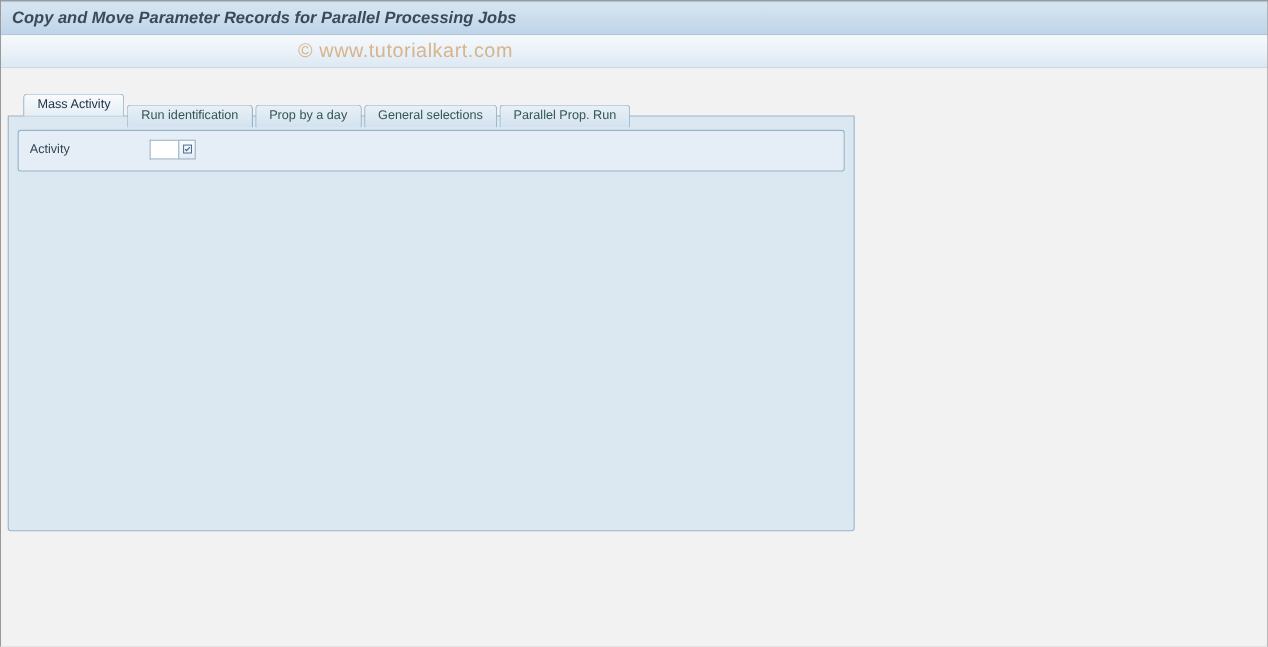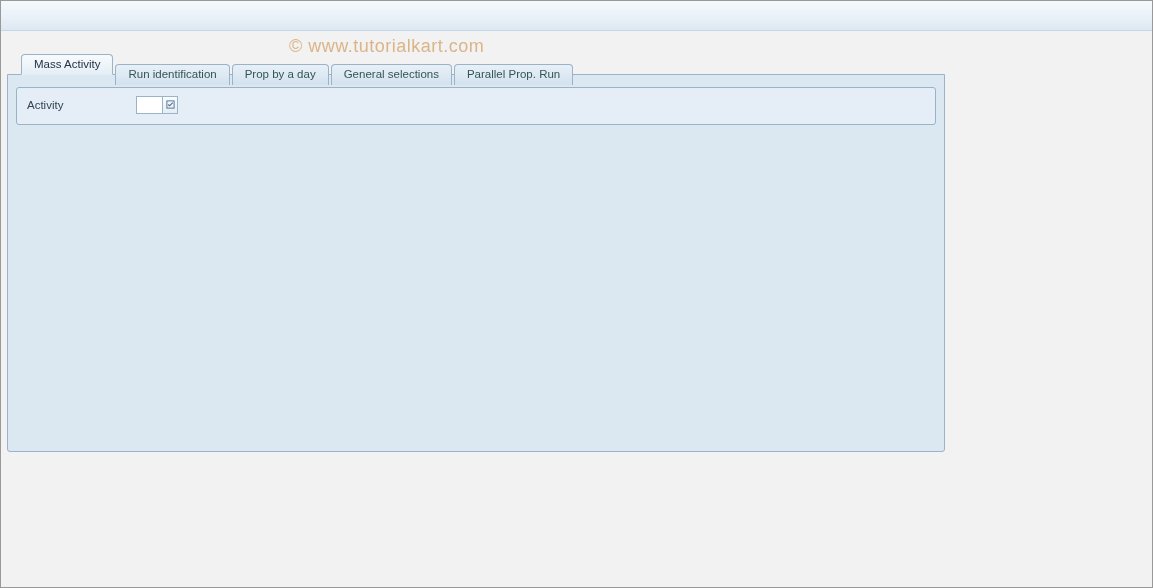--- a/index.html
+++ b/index.html
@@ -24,35 +24,35 @@
       color: #3a4a5a;
     }
     .toolbar {
       background: linear-gradient(to bottom, #f5f9fc 0%, #e8f0f8 60%, #dce8f2 100%);
       height: 30px;
       border-bottom: 1px solid #c5d6e6;
     }
     .watermark {
       position: absolute;
       top: 36px;
-      left: 289px;
+      left: 271px;
       font-size: 18px;
       color: rgba(200,130,50,0.55);
       pointer-events: none;
       z-index: 50;
       letter-spacing: 0.5px;
     }
     .content-area {
       background: #f2f2f2;
       padding: 22px 0 0 6px;
       height: 530px;
     }
     .tabstrip {
       position: relative;
-      width: 938px;
+      width: 770px;
     }
     .tabs {
       display: flex;
       position: relative;
       z-index: 2;
       padding-left: 14px;
     }
     .tab {
       background: linear-gradient(to bottom, #e8f0f7 0%, #d3e2ef 100%);
       border: 1px solid #9ab3c8;
@@ -132,20 +132,23 @@
     .outer-border {
       border: 1px solid #999;
       width: 1153px;
       height: 588px;
     }
   </style>
 </head>
 <body>
 <div class="outer-border">
 
+  <div class="title-bar">
+    <span>Copy and Move Parameter Records for Parallel Processing Jobs</span>
+  </div>
 
   <div class="toolbar"></div>
 
   <div class="watermark">© www.tutorialkart.com</div>
 
   <div class="content-area">
     <div class="tabstrip">
 
       <div class="tabs">
         <div class="tab active">

